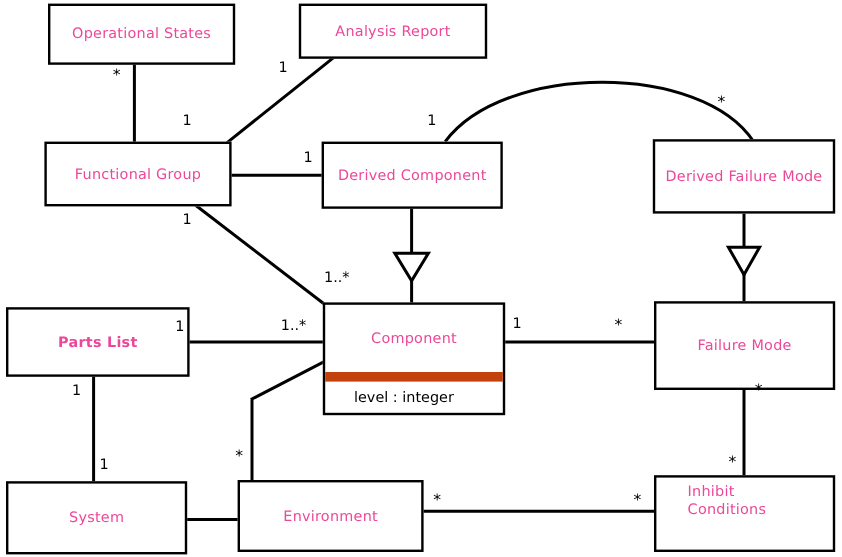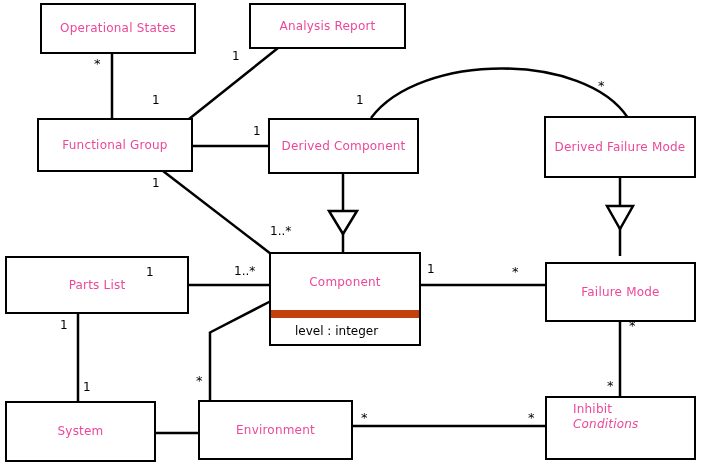--- a/index.html
+++ b/index.html
@@ -140,48 +140,48 @@
   </div>
 
   <div class="cls-box" style="left:544px; top:116px; width:152px; height:62px;">
     <span class="cls-name">Derived Failure Mode</span>
   </div>
 
   <div class="cls-box" style="left:268px; top:118px; width:151px; height:56px;">
     <span class="cls-name">Derived Component</span>
   </div>
 
-  <div class="cls-box" style="left:5px; top:256px; width:184px; height:58px;">
+  <div class="cls-box" style="left:5px; top:256px; width:153px; height:58px;font-weight:bold;">
     <span class="cls-name">Parts List</span>
   </div>
 
   <div class="cls-box compart" style="left:269px; top:252px; width:152px; height:94px;">
     <div class="cls-compart-name" style="height:64px;">
       <span class="cls-name">Component</span>
     </div>
     <div class="cls-compart-attrs" style="height:26px;">
       <span class="attr-text">level : integer</span>
     </div>
   </div>
 
-  <div class="cls-box" style="left:545px; top:262px; width:151px; height:60px;">
+  <div class="cls-box" style="left:545px; top:251px; width:151px; height:74px;">
     <span class="cls-name">Failure Mode</span>
   </div>
 
   <div class="cls-box" style="left:5px; top:401px; width:151px; height:61px;">
     <span class="cls-name">System</span>
   </div>
 
   <div class="cls-box" style="left:198px; top:400px; width:155px; height:60px;">
     <span class="cls-name">Environment</span>
   </div>
 
   <div class="cls-box left-text" style="left:545px; top:396px; width:151px; height:64px;">
     <span class="cls-name" style="display:block;">Inhibit</span>
-    <span class="cls-name" style="display:block;font-style:italic;">Conditions</span>
+    <span class="cls-name" style="display:block;">Conditions</span>
   </div>
 
   <span class="mult star" style="left:94px; top:58px;">*</span>
 
   <span class="mult" style="left:152px; top:94px;">1</span>
 
   <span class="mult" style="left:232px; top:50px;">1</span>
 
   <span class="mult" style="left:253px; top:125px;">1</span>
 

